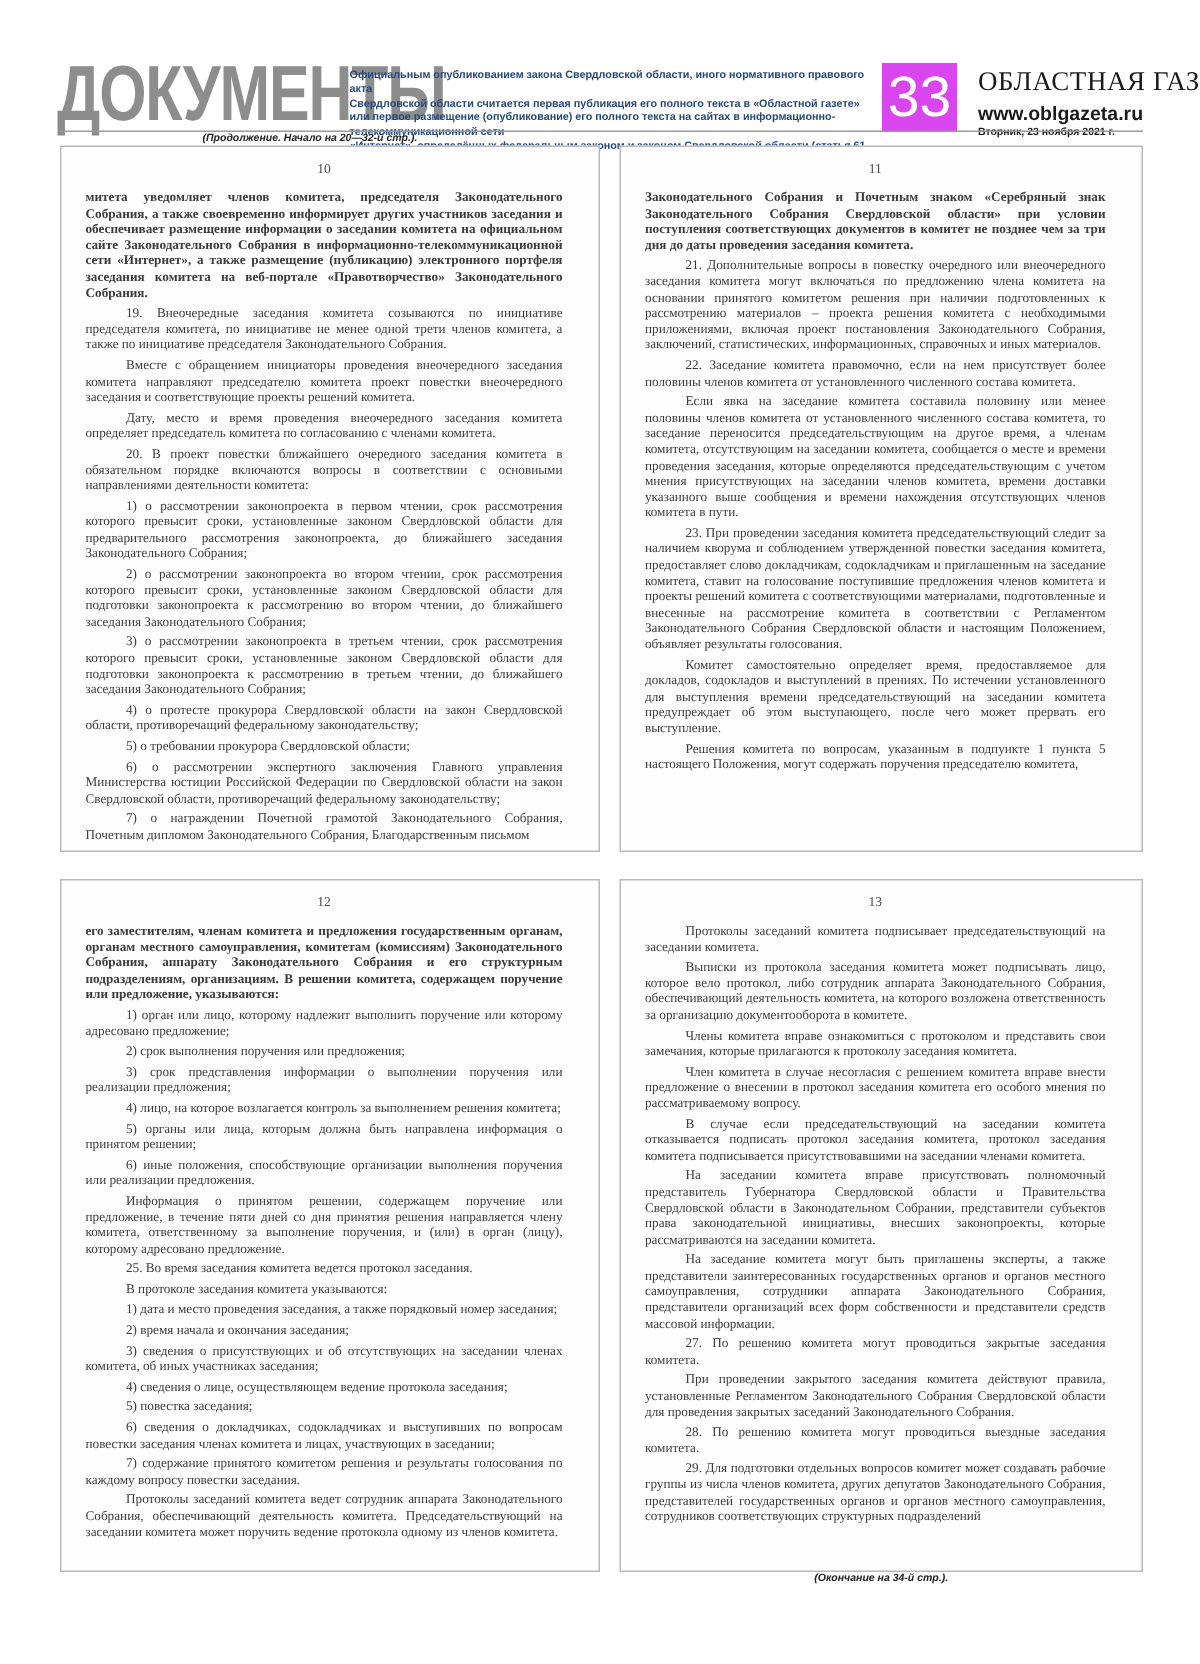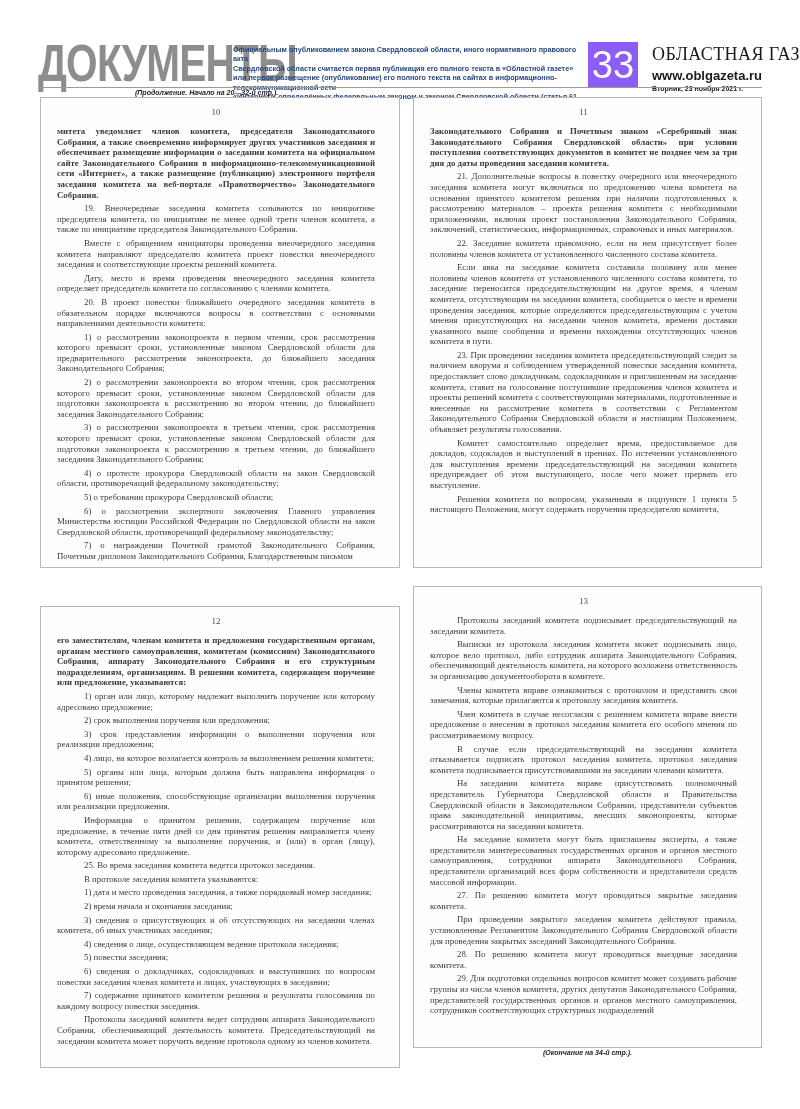--- a/index.html
+++ b/index.html
@@ -15,21 +15,21 @@
     transform:scaleX(0.78);transform-origin:left top;letter-spacing:-1px;
     white-space:nowrap;
   }
   .intro{
     position:absolute;left:233px;top:45px;width:352px;
     font-family:"Liberation Sans",sans-serif;font-weight:700;
     font-size:7.2px;line-height:9.4px;color:#27477e;
   }
   .page-num-box{
     position:absolute;left:588px;top:42px;width:50px;height:46px;
-    background:#8b5cf6;color:#ffffff;display:flex;align-items:center;justify-content:center;
+    background:#d946ef;color:#ffffff;display:flex;align-items:center;justify-content:center;
     font-family:"Liberation Sans",sans-serif;font-size:38px;font-weight:400;
   }
   .paper-block{
     position:absolute;left:652px;top:44px;width:130px;color:#1a1a1a;
   }
   .paper-name{font-family:"Liberation Serif",serif;font-size:18px;letter-spacing:0.4px;white-space:nowrap;}
   .paper-site{font-family:"Liberation Sans",sans-serif;font-weight:700;font-size:13px;margin-top:3px;}
   .paper-date{font-family:"Liberation Sans",sans-serif;font-weight:700;font-size:7px;margin-top:2px;}
   .header-rule{
     position:absolute;left:40px;right:38px;top:87px;height:0;
@@ -42,21 +42,21 @@
   }
   .note-top{left:135px;top:89px;}
   .note-bottom{left:413px;top:1049px;width:349px;text-align:center;}
   
   .page-box{
     position:absolute;background:#fffefe;border:1px solid #b9b9b9;
     box-sizing:border-box;overflow:hidden;padding:7px 24px 6px 16px;
   }
   .box-10{left:40px;top:97px;width:360px;height:471px;}
   .box-11{left:413px;top:97px;width:349px;height:471px;}
-  .box-12{left:40px;top:586px;width:360px;height:462px;margin-top:20px;}
+  .box-12{left:40px;top:586px;width:360px;height:462px;}
   .box-13{left:413px;top:586px;width:349px;height:462px;}
   .page-number{
     text-align:center;font-size:9px;color:#4a4a4a;margin:2px 0 9px 0;
   }
   .page-body p.para{
     margin:0 0 3px 0;font-size:8.8px;line-height:10.6px;color:#3b3b3b;
     text-align:justify;text-indent:27px;
   }
   .page-body p.para.noindent{text-indent:0;font-weight:bold;}
 </style>

